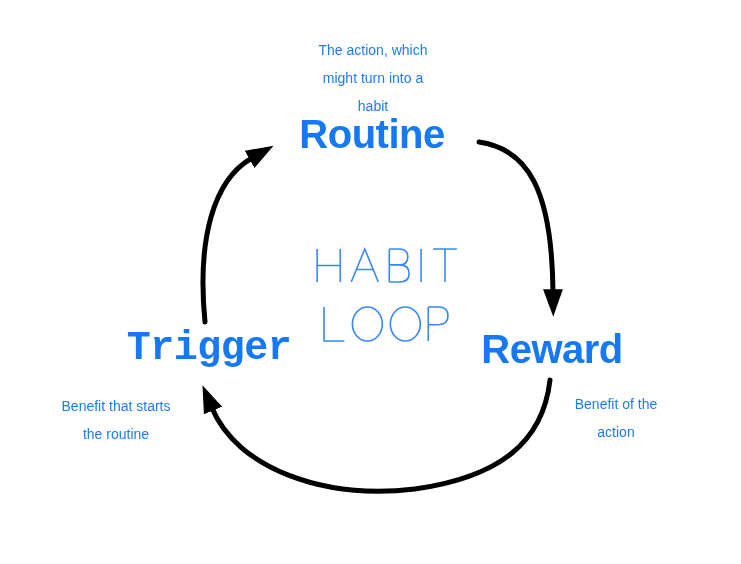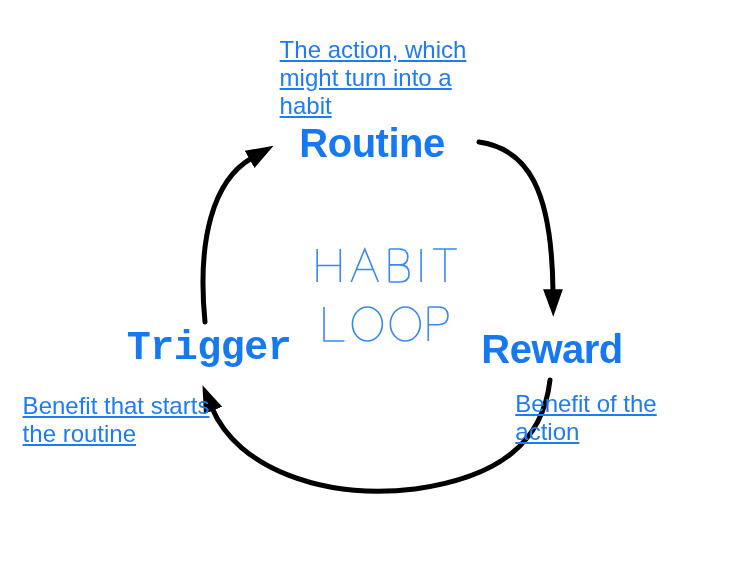--- a/index.html
+++ b/index.html
@@ -26,26 +26,25 @@
     font-weight: bold;
     font-size: 40px;
     line-height: 42px;
     letter-spacing: -0.5px;
     color: var(--label-color);
     white-space: nowrap;
   }
   .node-desc {
     position: absolute;
     transform: translateX(-50%);
-    font-size: 24px;
+    font-size: 14px;
     line-height: 28px;
     color: var(--desc-color);
-    text-align: left;
+    text-align: center;
     white-space: pre-line;
-    text-decoration: underline;
   }
   #center-letters path {
     fill: none;
     stroke: var(--center-color);
     stroke-width: 1.6px;
     stroke-linecap: butt;
     stroke-linejoin: miter;
   }
   .loop-arrow {
     fill: none;
@@ -82,25 +81,25 @@
         <path d="M0 0.5A0.44 0.5 0 1 1 0.88 0.5A0.44 0.5 0 1 1 0 0.5" transform="translate(352.41999999999996 307) scale(34)" vector-effect="non-scaling-stroke"></path>
         <path d="M0 0.5A0.44 0.5 0 1 1 0.88 0.5A0.44 0.5 0 1 1 0 0.5" transform="translate(390.34 307) scale(34)" vector-effect="non-scaling-stroke"></path>
         <path d="M0 0L0 1M0 0L0.30 0Q0.58 0 0.58 0.26Q0.58 0.52 0.30 0.52L0 0.52" transform="translate(428.26 307) scale(34)" vector-effect="non-scaling-stroke"></path>
       </g>
   </svg>
 
   <div class="node-desc" style="left:373px; top:36px;">The action, which
 might turn into a
 habit</div>
 
-  <div class="node-label" style="left:372px; top:122px;">Routine</div>
+  <div class="node-label" style="left:372px; top:113px;">Routine</div>
 
   <div class="node-label" style="left:209px; top:328px;font-family:Liberation Mono, monospace;">Trigger</div>
 
   <div class="node-desc" style="left:116px; top:392px;">Benefit that starts
 the routine</div>
 
   <div class="node-label" style="left:552px; top:328px;text-align:right;">Reward</div>
 
-  <div class="node-desc" style="left:586px; top:390px;">Benefit of the
+  <div class="node-desc" style="left:616px; top:390px;">Benefit of the
 action</div>
 
 </div>
 
 </body></html>

